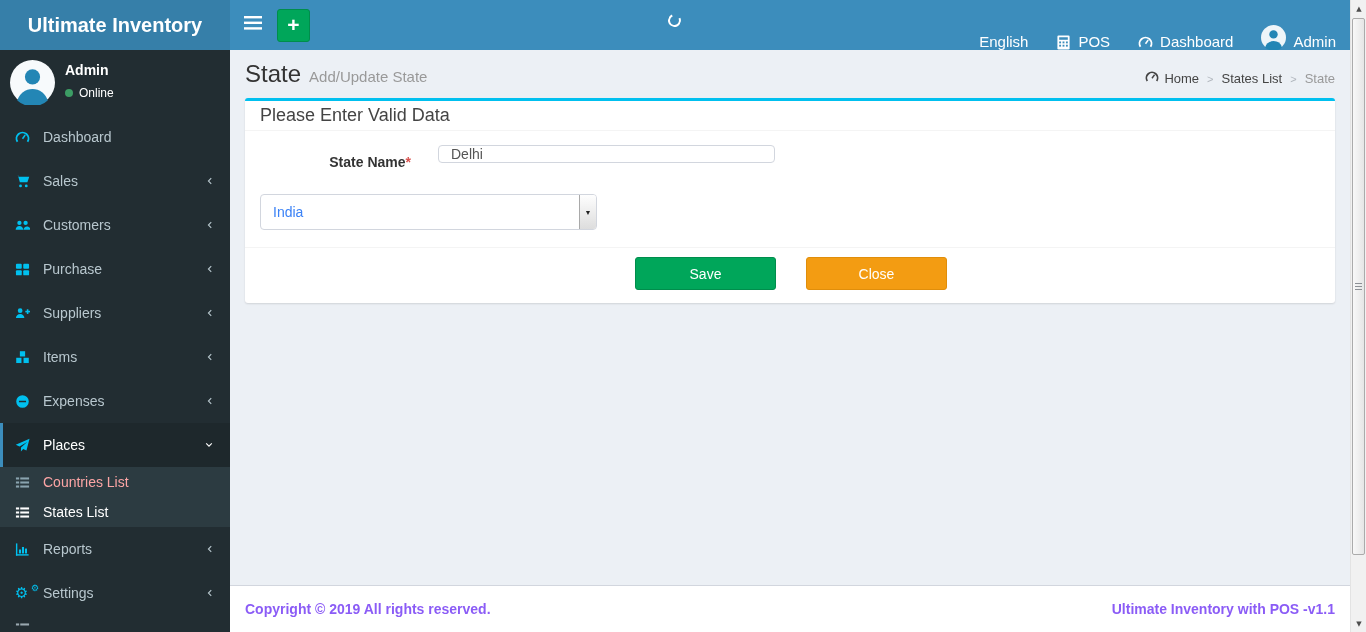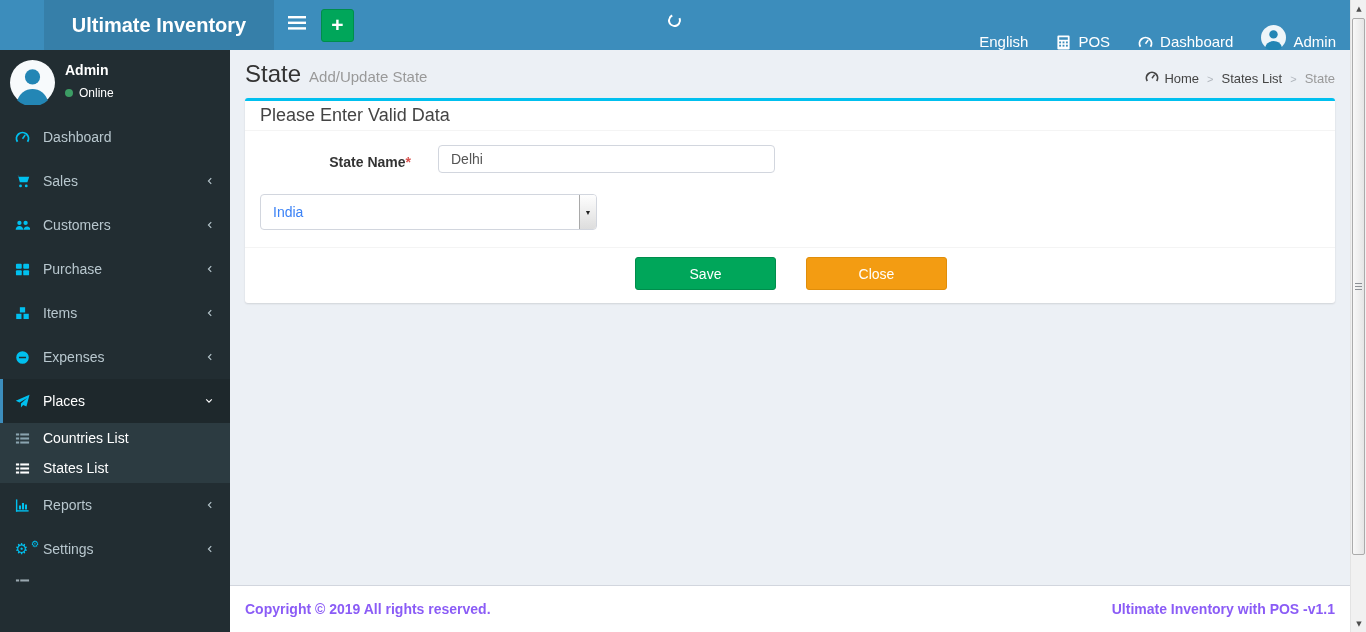--- a/index.html
+++ b/index.html
@@ -1,21 +1,21 @@
 <!DOCTYPE html>
 <html><head>
 <meta charset="utf-8">
 <style>
   * { margin:0; padding:0; box-sizing:border-box; }
   html,body { width:1366px; height:632px; overflow:hidden; }
   body { font-family:"Liberation Sans","DejaVu Sans",sans-serif; background:#ecf0f5; }
   .app { position:relative; width:1366px; height:632px; overflow:hidden; }
 
   
-  .navbar { position:absolute; left:0; top:0; right:16px; height:50px; background:#3c8dbc; display:flex; align-items:stretch;padding-left:44px; }
+  .navbar { position:absolute; left:0; top:0; right:16px; height:50px; background:#3c8dbc; display:flex; align-items:stretch; }
   .logo { width:230px; background:#367fa9; color:#fff; font-size:20px; font-weight:bold; display:flex; align-items:center; justify-content:center; flex:0 0 230px; }
   .nav-left { display:flex; align-items:center; }
   .hamburger { width:45px; height:50px; display:flex; align-items:center; justify-content:center; cursor:pointer; }
   .add-btn { width:33px; height:33px; margin-left:2px; background:#00a65a; border:1px solid #008d4c; border-radius:3px; color:#fff; font-size:21px; font-weight:bold; line-height:29px; text-align:center; cursor:pointer; }
   .spinner { position:absolute; left:668px; top:14px; width:13px; height:13px; border:2px solid #fff; border-top-color:transparent; border-radius:50%; transform:rotate(20deg); }
   .nav-right { margin-left:auto; display:flex; align-items:center; color:#fff; font-size:15px; }
   .nav-item { display:flex; align-items:flex-end; gap:7px; padding:0 14px; height:50px; cursor:pointer; }
   .nav-item svg { display:block; }
   .nav-avatar { width:25px; height:25px; }
 
@@ -28,21 +28,21 @@
   .user-status { display:flex; align-items:center; gap:6px; color:#fff; font-size:12px; cursor:pointer; }
   .status-dot { width:8px; height:8px; border-radius:50%; background:#3c9d64; }
   .menu { list-style:none; }
   .menu-item { height:44px; display:flex; align-items:center; padding:0 15px; color:#b8c7ce; font-size:14px; cursor:pointer; border-left:3px solid transparent; padding-left:12px; }
   .menu-item .mi-icon { width:22px; flex:0 0 22px; color:#00c0ef; display:flex; align-items:center; }
   .mi-label { margin-left:6px; }
   .mi-arrow { margin-left:auto; color:#b8c7ce; display:flex; }
   .menu-item.active { background:#1e282c; color:#fff; border-left-color:#3c8dbc; }
   .menu-item.active .mi-arrow { color:#fff; }
   .submenu { background:#2c3b41; list-style:none; }
-  .submenu-item { height:30px; display:flex; align-items:center; padding:0 15px 0 15px; font-size:14px; color:#ffffff; cursor:pointer; }
+  .submenu-item { height:30px; display:flex; align-items:center; padding:0 15px 0 15px; font-size:14px; color:#fca5a5; cursor:pointer; }
   .submenu-item .mi-icon { width:22px; flex:0 0 22px; color:#8aa4af; display:flex; align-items:center; }
   .submenu-item.active { color:#fff; }
   .submenu-item.active .mi-icon { color:#fff; }
   .gear-wrap { position:relative; font-family:"DejaVu Sans",sans-serif; }
   .gear-big { font-size:15px; line-height:14px; }
   .gear-small { position:absolute; font-size:9px; right:-2px; top:-3px; }
   .menu-item-partial { height:20px; display:flex; align-items:flex-start; padding:6px 15px 0 12px; border-left:3px solid transparent; color:#b8c7ce; overflow:hidden; }
 
   
   .main { position:absolute; left:230px; top:50px; right:16px; bottom:0; background:#ecf0f5; display:flex; flex-direction:column; }
@@ -54,21 +54,21 @@
   .breadcrumb .sep { color:#b0b6bd; font-size:11px; }
   .breadcrumb .current { color:#999; cursor:default; }
   .breadcrumb svg { color:#444; }
 
   .box { margin:4px 15px 0 15px; background:#fff; border-top:3px solid #00c0ef; border-radius:3px; box-shadow:0 1px 2px rgba(0,0,0,.12); }
   .box-header { padding:4px 15px; font-size:18px; color:#444; font-weight:500; border-bottom:1px solid #f4f4f4; }
   .box-body { padding:14px 15px 2px 15px; }
   .form-row { display:flex; margin-bottom:15px; }
   .form-label { width:178px; flex:0 0 178px; text-align:right; padding-right:27px; font-size:14px; font-weight:bold; color:#333; line-height:34px; }
   .req { color:#d9534f; }
-  .text-input { width:337px; height:28px; border:1px solid #d2d6de; border-radius:4px; padding:6px 12px; font-size:14px; color:#555; font-family:"Liberation Sans",sans-serif; outline:none; }
+  .text-input { width:337px; height:18px; border:1px solid #d2d6de; border-radius:4px; padding:6px 12px; font-size:14px; color:#555; font-family:"Liberation Sans",sans-serif; outline:none; }
   .select { width:337px; height:36px; border:1px solid #d2d6de; border-radius:4px; background:#fff; position:relative; display:flex; align-items:center; cursor:pointer; }
   .select-value { font-size:14px; color:#3b82f6; padding-left:12px; }
   .select-btn { position:absolute; right:0; top:0; bottom:0; width:17px; background:linear-gradient(#fefefe,#dddddd); border-left:1px solid #a9a9a9; border-radius:0 3px 3px 0; display:flex; align-items:center; justify-content:center; }
   .select-btn span { font-size:7px; color:#222; }
   .box-footer { border-top:1px solid #f4f4f4; padding:9px 15px 13px 15px; display:flex; }
   .btn { width:141px; height:33px; border-radius:3px; border:1px solid transparent; color:#fff; font-size:14px; font-family:"Liberation Sans",sans-serif; cursor:pointer; }
   .btn-save { background:#00a65a; border-color:#008d4c; margin-left:375px; }
   .btn-close { background:#f39c12; border-color:#e08e0b; margin-left:30px; }
 
   .spacer { flex:1; }
@@ -212,20 +212,36 @@
       <li class="menu-item">
         <span class="mi-icon">
           <svg width="15" height="15" viewBox="0 0 16 16" fill="currentColor">
               <rect x="1" y="1.8" width="6.2" height="5.4" rx="1"></rect>
               <rect x="8.8" y="1.8" width="6.2" height="5.4" rx="1"></rect>
               <rect x="1" y="8.8" width="6.2" height="5.4" rx="1"></rect>
               <rect x="8.8" y="8.8" width="6.2" height="5.4" rx="1"></rect>
             </svg>
         </span>
         <span class="mi-label">Purchase</span>
+        <span class="mi-arrow">
+            <svg width="10" height="12" viewBox="0 0 16 16" fill="none" stroke="currentColor" stroke-width="1.8">
+              <path d="M10 3.5 5.5 8l4.5 4.5"></path>
+            </svg>
+          </span>
+      </li>
+      <li class="menu-item">
+        <span class="mi-icon">
+          <svg width="15" height="15" viewBox="0 0 16 16" fill="currentColor">
+              <circle cx="5.5" cy="5" r="2.5"></circle>
+              <path d="M1 12.9c0-2.5 2-4.4 4.5-4.4s4.5 1.9 4.5 4.4z"></path>
+              <rect x="11" y="5.1" width="5" height="1.7"></rect>
+              <rect x="12.6" y="3.5" width="1.7" height="5"></rect>
+            </svg>
+        </span>
+        <span class="mi-label">Suppliers</span>
         <span class="mi-arrow">
             <svg width="10" height="12" viewBox="0 0 16 16" fill="none" stroke="currentColor" stroke-width="1.8">
               <path d="M10 3.5 5.5 8l4.5 4.5"></path>
             </svg>
           </span>
       </li>
       <li class="menu-item">
         <span class="mi-icon">
           <svg width="15" height="15" viewBox="0 0 16 16" fill="currentColor">
               <rect x="5.2" y="1.3" width="5.6" height="5.6"></rect>

